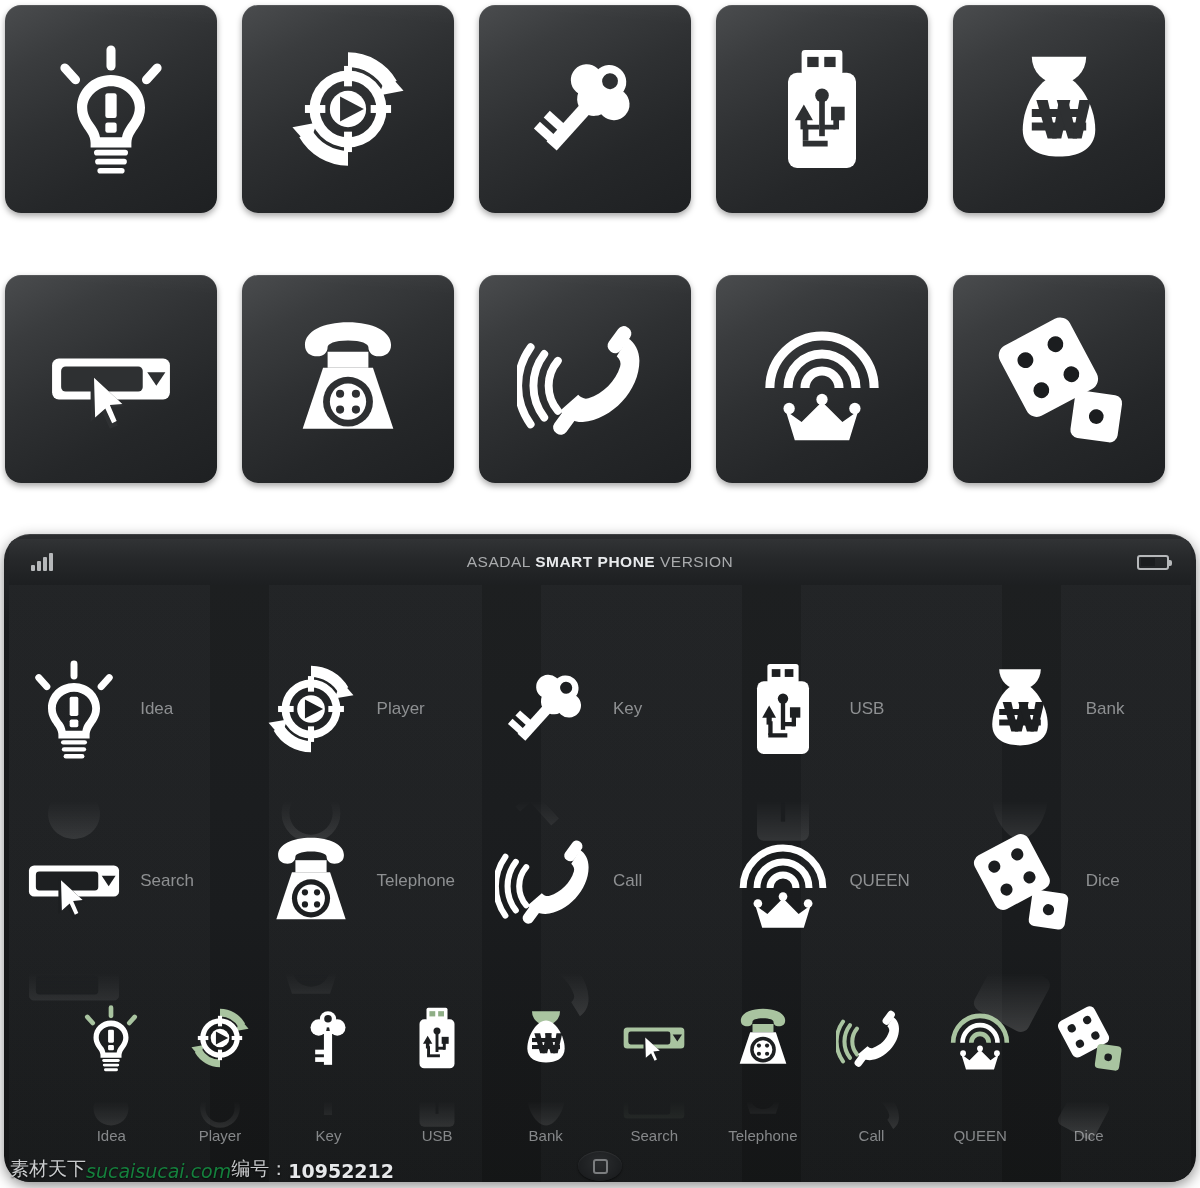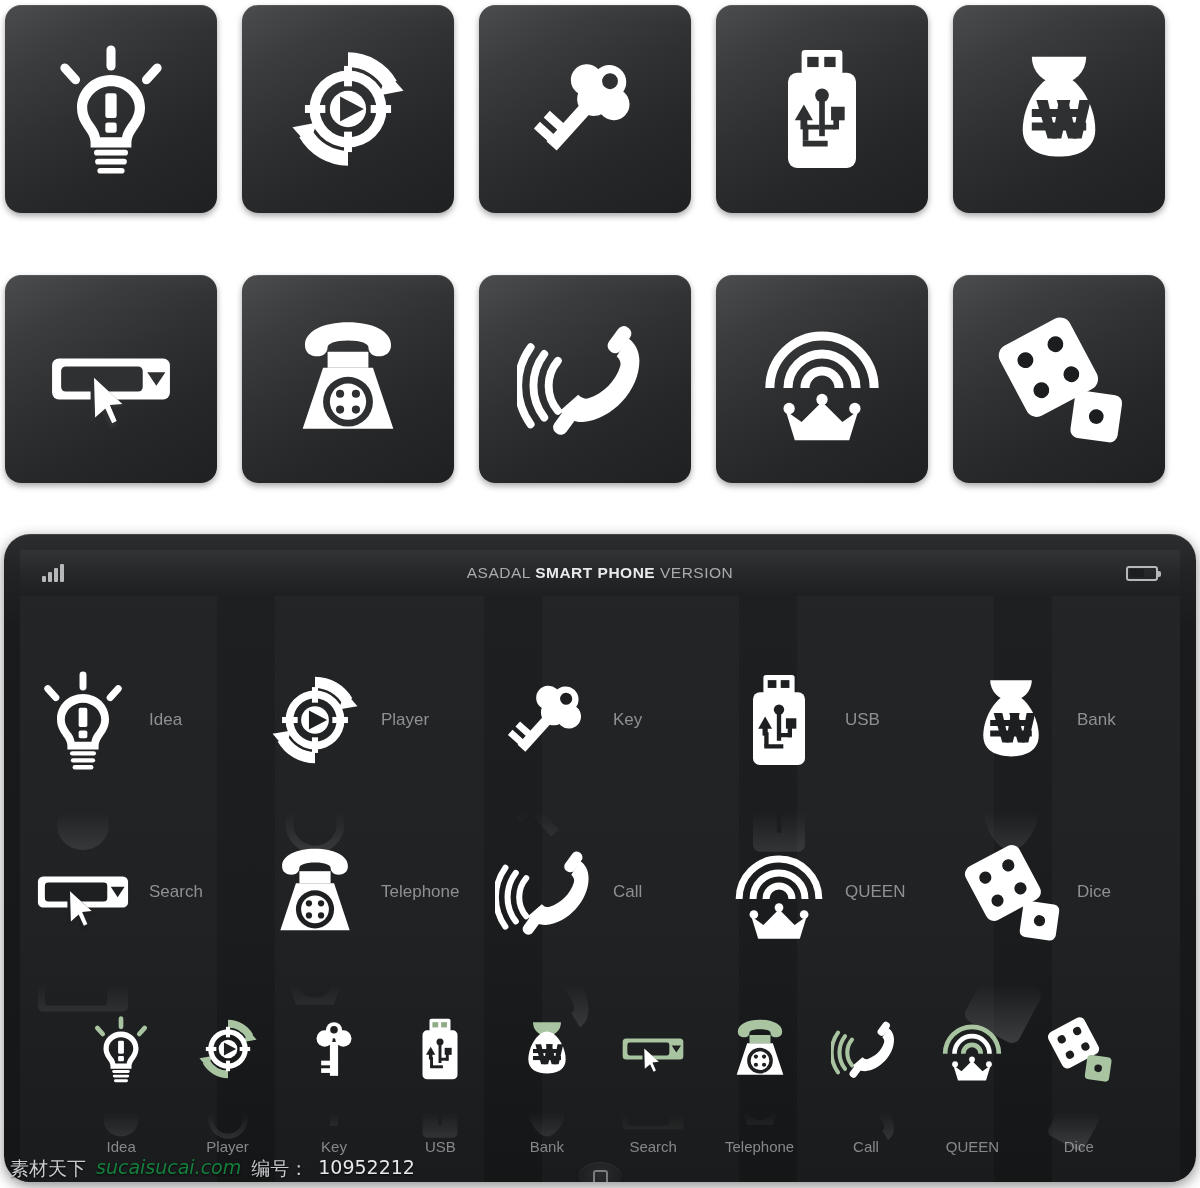--- a/index.html
+++ b/index.html
@@ -45,21 +45,21 @@
   }
   .tile .glyph svg { width: 100%; height: 100%; display: block; }
 
   
   .phone {
     position: absolute; left: 4px; top: 534px;
     width: 1192px; height: 648px;
     border-radius: 26px;
     background: linear-gradient(180deg, #2b2d2f 0%, #212325 6%, #191b1d 14%, #151617 100%);
     box-shadow: 0 4px 14px rgba(0,0,0,0.45), inset 0 1px 0 rgba(255,255,255,0.10);
-    padding: 16px;
+    padding: 5px;
     overflow: hidden;
   }
   .statusbar {
     position: relative;
     height: 46px;
     display: flex; align-items: center;
     padding: 0 22px;
     background: linear-gradient(180deg, #313335 0%, #26282a 45%, #1d1f21 100%);
   }
   .signal { display: flex; align-items: flex-end; gap: 2px; height: 18px; }
@@ -150,28 +150,28 @@
     display:flex; align-items:center; justify-content:center;
   }
   .homebtn i {
     display:block; width: 15px; height: 15px; border-radius: 3px;
     border: 2px solid #7b7d7f;
   }
 
   
   .watermark {
     position: absolute; left: 10px; bottom: 6px;
-    display: flex; align-items: flex-start; gap: 10px;
+    display: flex; align-items: flex-end; 
     font-size: 19px; color: #c9cbcd;
     font-family: "DejaVu Sans", "Liberation Sans", sans-serif;
     text-shadow: 0 1px 2px rgba(0,0,0,0.8);
     z-index: 5;
   }
   .watermark .site { color: #15803d; font-style: italic; }
-  .watermark .num { color: #e6e8ea; }
+  .watermark .num { color: #e6e8ea; font-weight: bold; }
 </style>
 </head>
 <body>
 
 <div class="page">
 
   <div class="tile-grid">
 
     <div class="tile-cell">
       <div class="tile">

